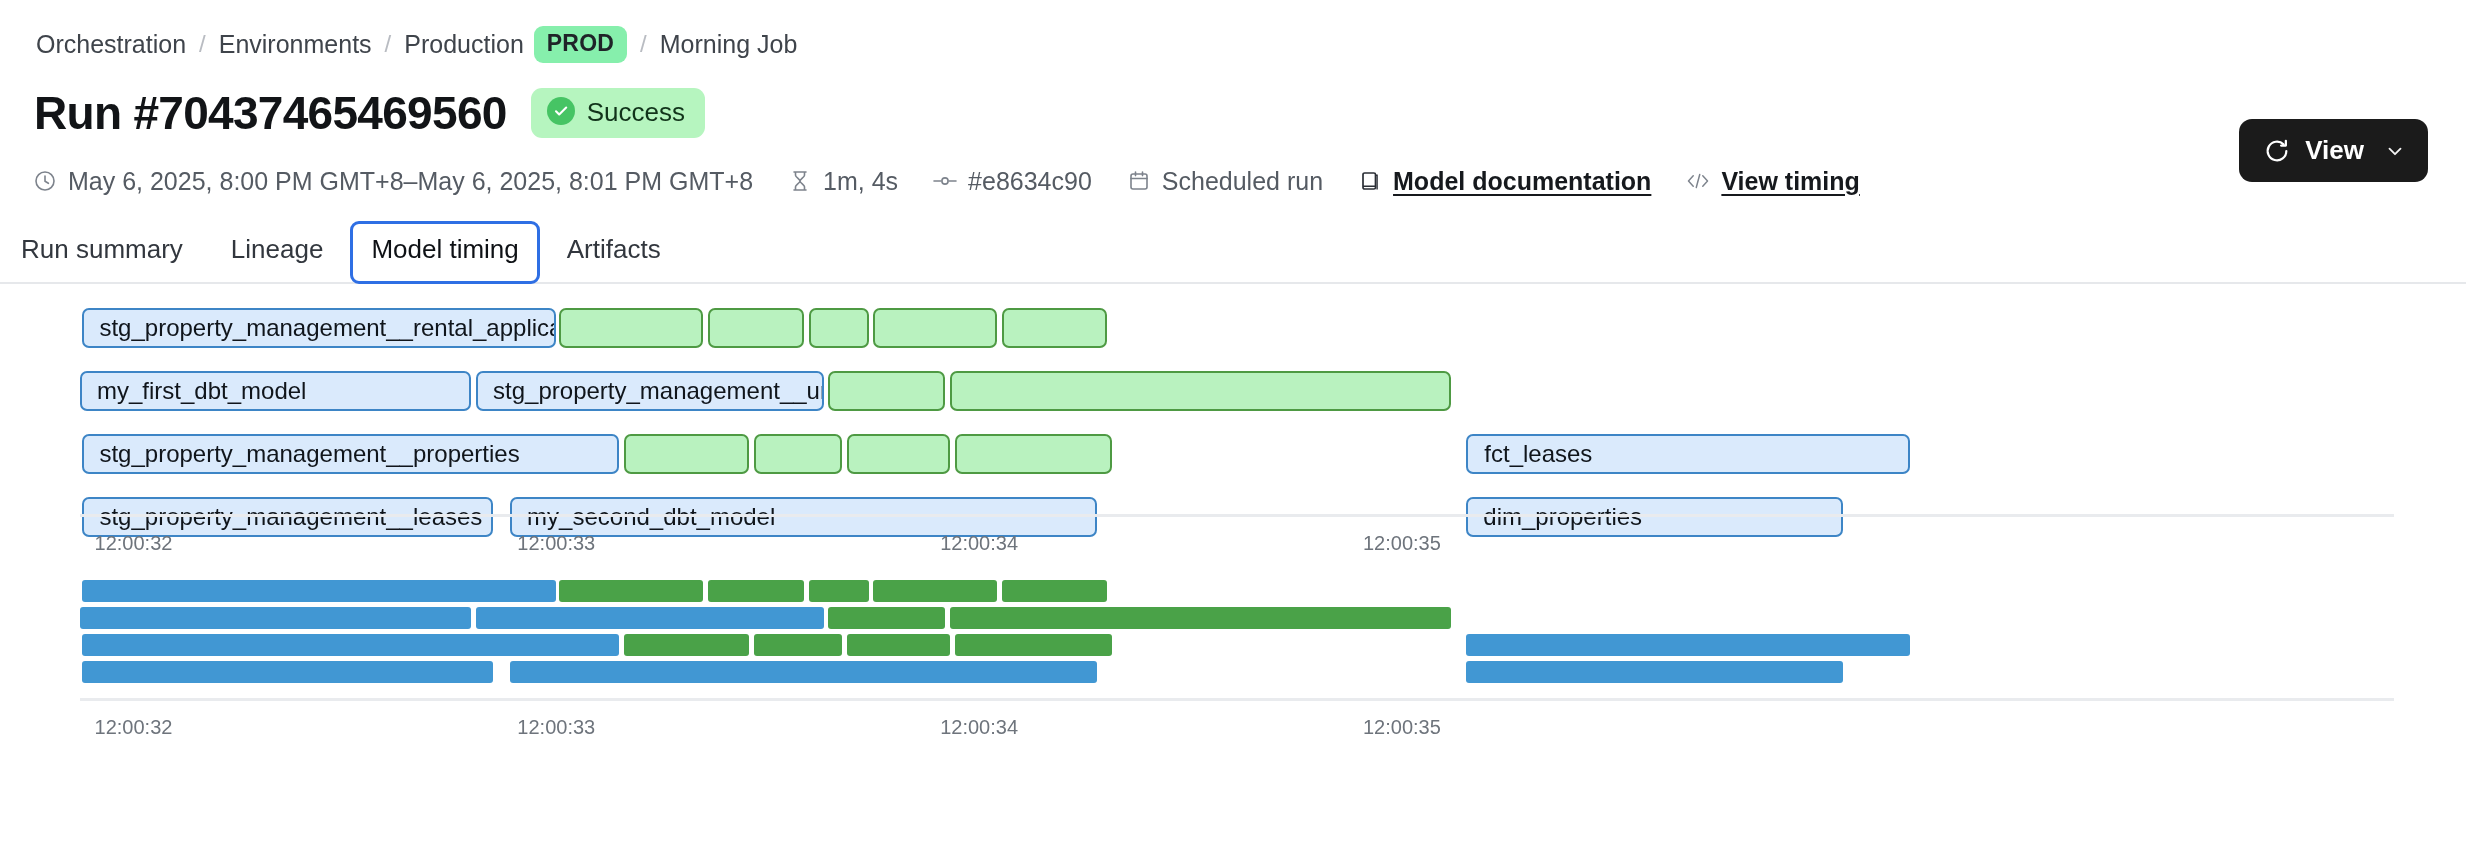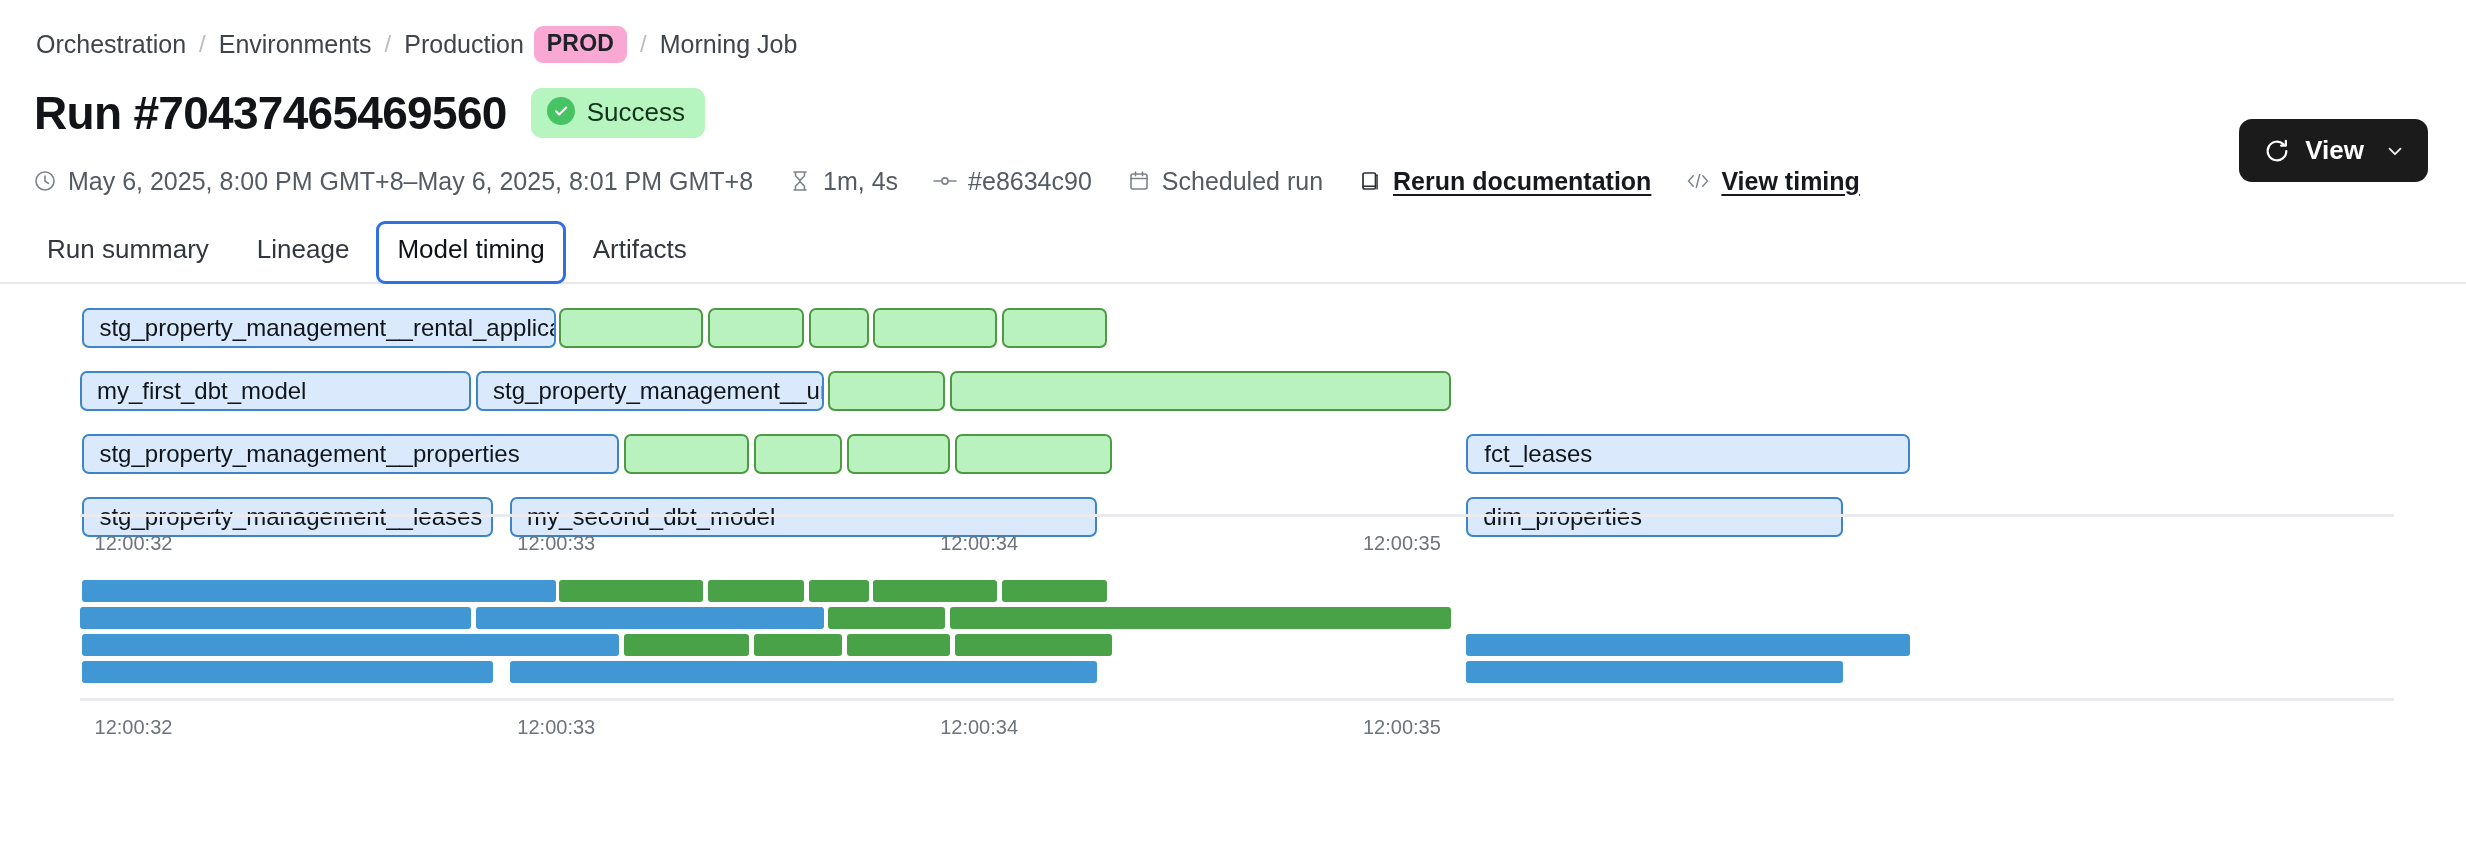--- a/index.html
+++ b/index.html
@@ -16,21 +16,21 @@
   .breadcrumb {
     display: flex; align-items: center;
     padding: 26px 0 0 36px;
     font-size: 25px;
     color: #444950;
     height: 62px;
   }
   .crumb { color: #3f444b; white-space: nowrap; }
   .crumb-sep { color: #b9bcc2; margin: 0 13px; font-size: 24px; }
   .crumb-badge {
-    background: #f9a8d4;
+    background: #86efac;
     color: #1f2328;
     font-weight: 700;
     font-size: 23px;
     border-radius: 9px;
     padding: 4px 13px 6px;
     margin-left: 10px;
     letter-spacing: .2px;
   }
 
   
@@ -93,21 +93,20 @@
   }
   .meta-item { display: inline-flex; align-items: center; gap: 10px; margin-right: 34px; white-space: nowrap; }
   .meta-item .ic { display:inline-flex; align-items:center; justify-content:center; width: 26px; height: 26px; flex:0 0 auto; }
   .meta-item.link { color: #16191d; font-weight: 700; }
   .meta-item.link .lbl { text-decoration: underline; text-underline-offset: 4px; }
   .meta-item.link .ic { color:#2b2f36; }
 
   
   .tabs {
     display: flex; align-items: flex-end;
-    padding-left: 26px;
     margin-top: 20px;
     height: 62px;
     gap: 6px;
     position: relative;
   }
   .tabs::after {
     content: ""; position: absolute; left: 0; right: 0; bottom: 0;
     height: 2px; background: #e6e8eb;
   }
   .tab {
@@ -251,21 +250,21 @@
     <span class="lbl">Scheduled run</span>
   </span>
 
   <span class="meta-item link">
     <span class="ic">
       <svg width="22" height="24" viewBox="0 0 22 24" fill="none">
           <rect x="4" y="4" width="12.5" height="16" rx="1.6" stroke="#2b2f36" stroke-width="1.7"></rect>
           <path d="M16.5 6.3h1.6v14.3M4 17.2h12.5" stroke="#2b2f36" stroke-width="1.4"></path>
         </svg>
     </span>
-    <span class="lbl">Rerun documentation</span>
+    <span class="lbl">Model documentation</span>
   </span>
 
   <span class="meta-item link">
     <span class="ic">
       <svg width="30" height="22" viewBox="0 0 30 22" fill="none">
           <path d="M9.5 5L4 11l5.5 6" stroke="#7d838c" stroke-width="1.7" stroke-linecap="round" stroke-linejoin="round"></path>
           <path d="M20.5 5L26 11l-5.5 6" stroke="#7d838c" stroke-width="1.7" stroke-linecap="round" stroke-linejoin="round"></path>
           <path d="M17 3.5L13 18.5" stroke="#7d838c" stroke-width="1.7" stroke-linecap="round"></path>
         </svg>
     </span>

